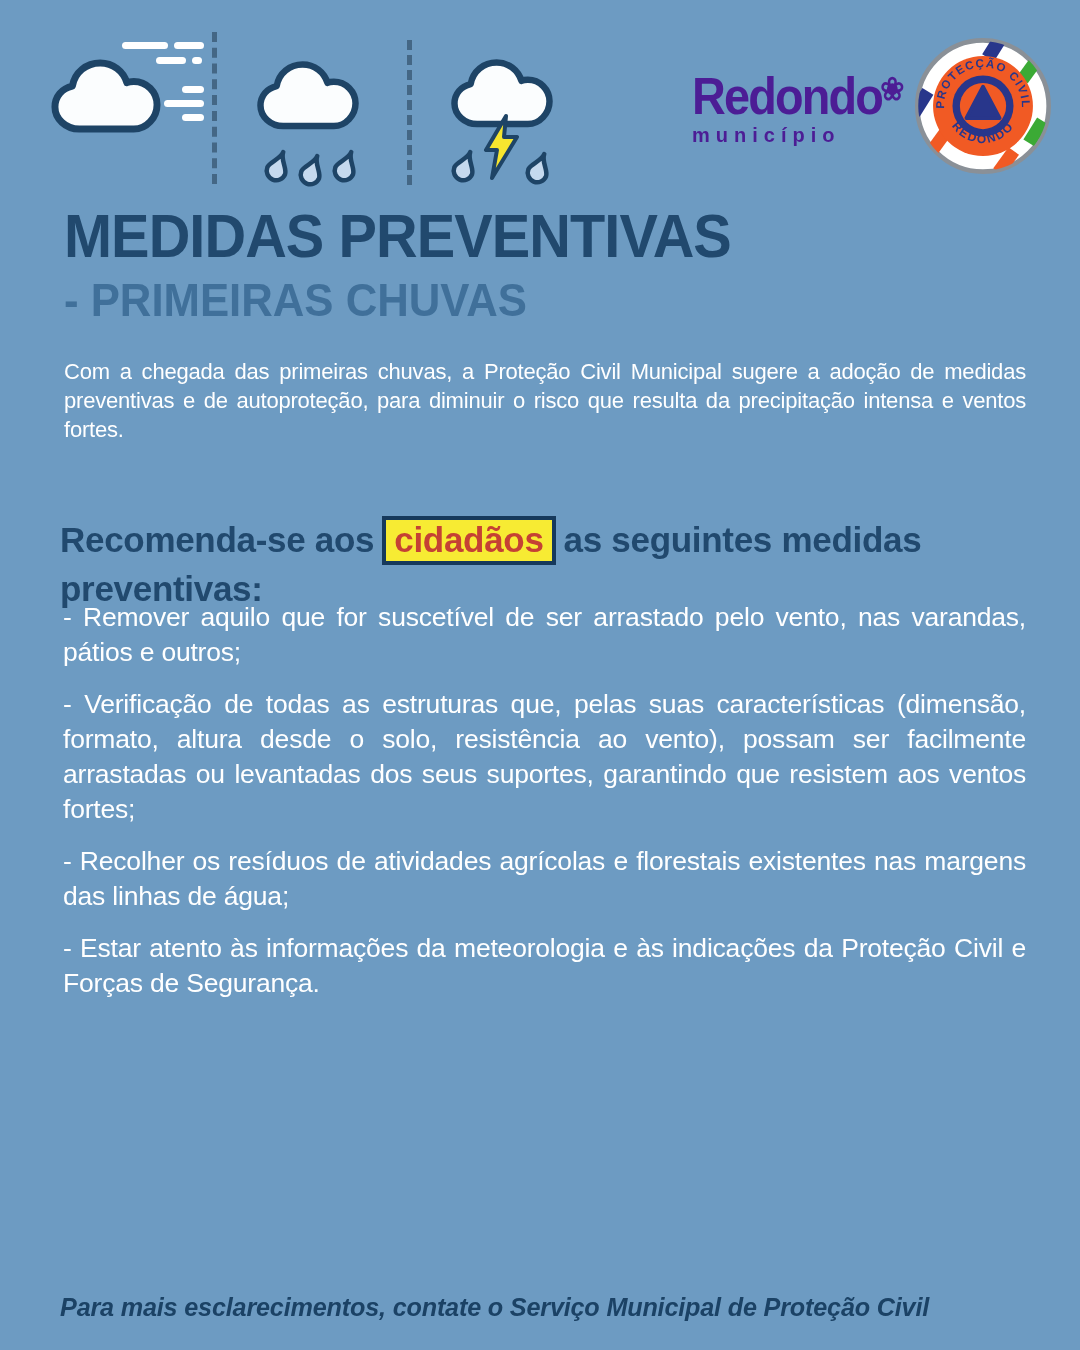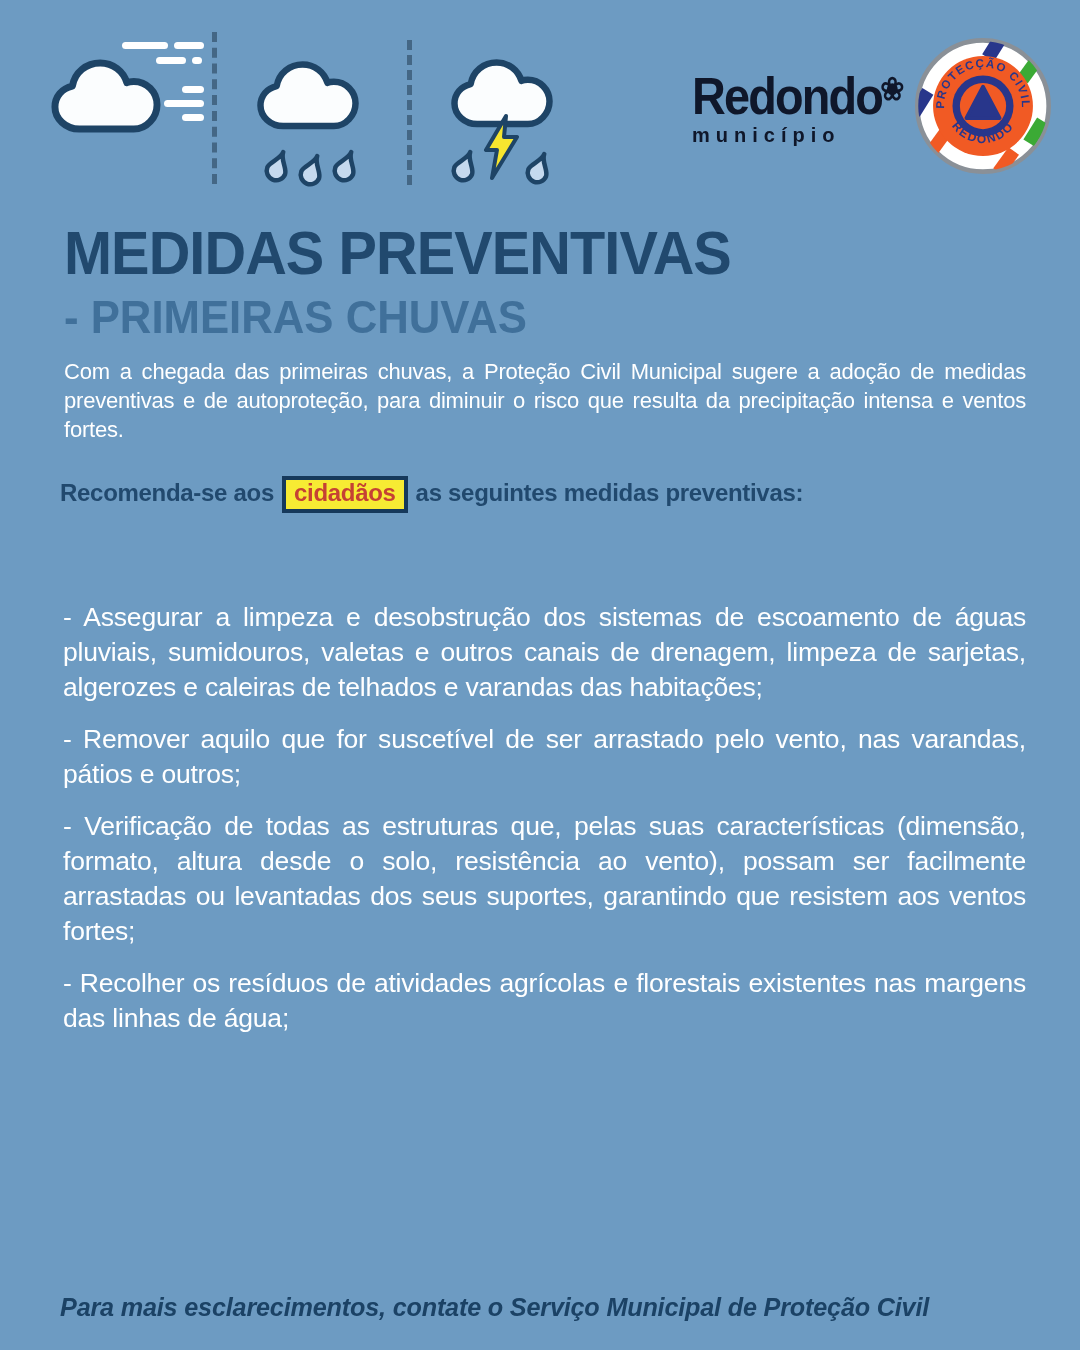--- a/index.html
+++ b/index.html
@@ -18,35 +18,35 @@
   }
   
   .icons-row{position:absolute;left:0;top:0;width:1080px;height:200px;}
   .icon-wind{position:absolute;left:46px;top:40px;}
   .divider{position:absolute;width:0;border-left:5px dashed var(--divider);opacity:.85;}
   .divider-1{left:212px;top:32px;height:152px;}
   .divider-2{left:407px;top:40px;height:145px;}
   .icon-rain{position:absolute;left:240px;top:56px;}
   .icon-storm{position:absolute;left:434px;top:54px;}
   
-  .brand{position:absolute;left:692px;top:70px;width:205px;color:#0f172a;}
+  .brand{position:absolute;left:692px;top:70px;width:205px;color:#4c1d95;}
   .brand-name{font-size:52px;font-weight:700;letter-spacing:-2px;transform:scaleX(.9);transform-origin:left;white-space:nowrap;line-height:1;}
   .brand-flower{font-size:32px;vertical-align:14px;letter-spacing:0;margin-left:-2px;}
   .brand-sub{font-size:20px;font-weight:600;letter-spacing:6px;margin-top:2px;}
   .badge{position:absolute;left:909px;top:32px;}
   
-  .title-block{position:absolute;left:64px;top:220px;width:980px;}
+  .title-block{position:absolute;left:64px;top:203px;width:980px;}
   .title-main{font-size:62px;font-weight:800;letter-spacing:-1px;color:var(--navy);transform:scaleX(.93);transform-origin:left;white-space:nowrap;line-height:1.05;}
   .title-sub{font-size:46px;font-weight:600;color:var(--subtitle);transform:scaleX(.95);transform-origin:left;white-space:nowrap;margin-top:8px;line-height:1.05;}
   
   .intro{position:absolute;left:64px;top:357px;width:962px;color:var(--white_text);
          font-size:22px;line-height:1.32;text-align:justify;letter-spacing:-.2px;}
   
-  .heading{position:absolute;left:60px;top:476px;width:945px;color:var(--navy);
-           font-size:24px;font-weight:700;line-height:1.38;letter-spacing:-.3px;}
+  .heading{position:absolute;left:60px;top:516px;width:945px;color:var(--navy);
+           font-size:35px;font-weight:700;line-height:1.38;letter-spacing:-.3px;}
   .highlight{display:inline-block;background:var(--highlight_bg);color:var(--highlight_text);
              border:4px solid var(--highlight_border);padding:0 8px 2px;line-height:1.12;margin:0 8px;}
   
   .bullets{position:absolute;left:63px;top:600px;width:963px;color:var(--white_text);
            font-size:26.5px;line-height:1.32;text-align:justify;letter-spacing:-.2px;}
   .bullet{margin-bottom:17px;}
   .bullet:nth-of-type(5){margin-bottom:34px;}
   
   .footer{position:absolute;left:60px;top:1292px;width:980px;color:var(--footer_color);
           font-size:26px;font-style:italic;font-weight:700;letter-spacing:-.2px;
@@ -151,24 +151,24 @@
 </div>
 
 <p class="intro">Com a chegada das primeiras chuvas, a Proteção Civil Municipal sugere a adoção de medidas preventivas e de autoproteção, para diminuir o risco que resulta da precipitação intensa e ventos fortes.</p>
 
 <div class="heading">
   <span>Recomenda-se aos</span><span class="highlight">cidadãos</span><span>as seguintes medidas preventivas:</span>
 </div>
 
 <div class="bullets">
 
-    <div class="bullet">- Assegurar a limpeza e desobstrução dos sistemas de escoamento de águas pluviais, sumidouros, valetas e outros canais de drenagem, limpeza de sarjetas, algerozes e caleiras de telhados e varandas das habitações;</div>
 
 
     <div class="bullet">- Remover aquilo que for suscetível de ser arrastado pelo vento, nas varandas, pátios e outros;</div>
 
     <div class="bullet">- Verificação de todas as estruturas que, pelas suas características (dimensão, formato, altura desde o solo, resistência ao vento), possam ser facilmente arrastadas ou levantadas dos seus suportes, garantindo que resistem aos ventos fortes;</div>
 
     <div class="bullet">- Recolher os resíduos de atividades agrícolas e florestais existentes nas margens das linhas de água;</div>
 
+    <div class="bullet">- Estar atento às informações da meteorologia e às indicações da Proteção Civil e Forças de Segurança.</div>
   </div>
 
 <div class="footer">Para mais esclarecimentos, contate o Serviço Municipal de Proteção Civil</div>
 
 </body></html>

